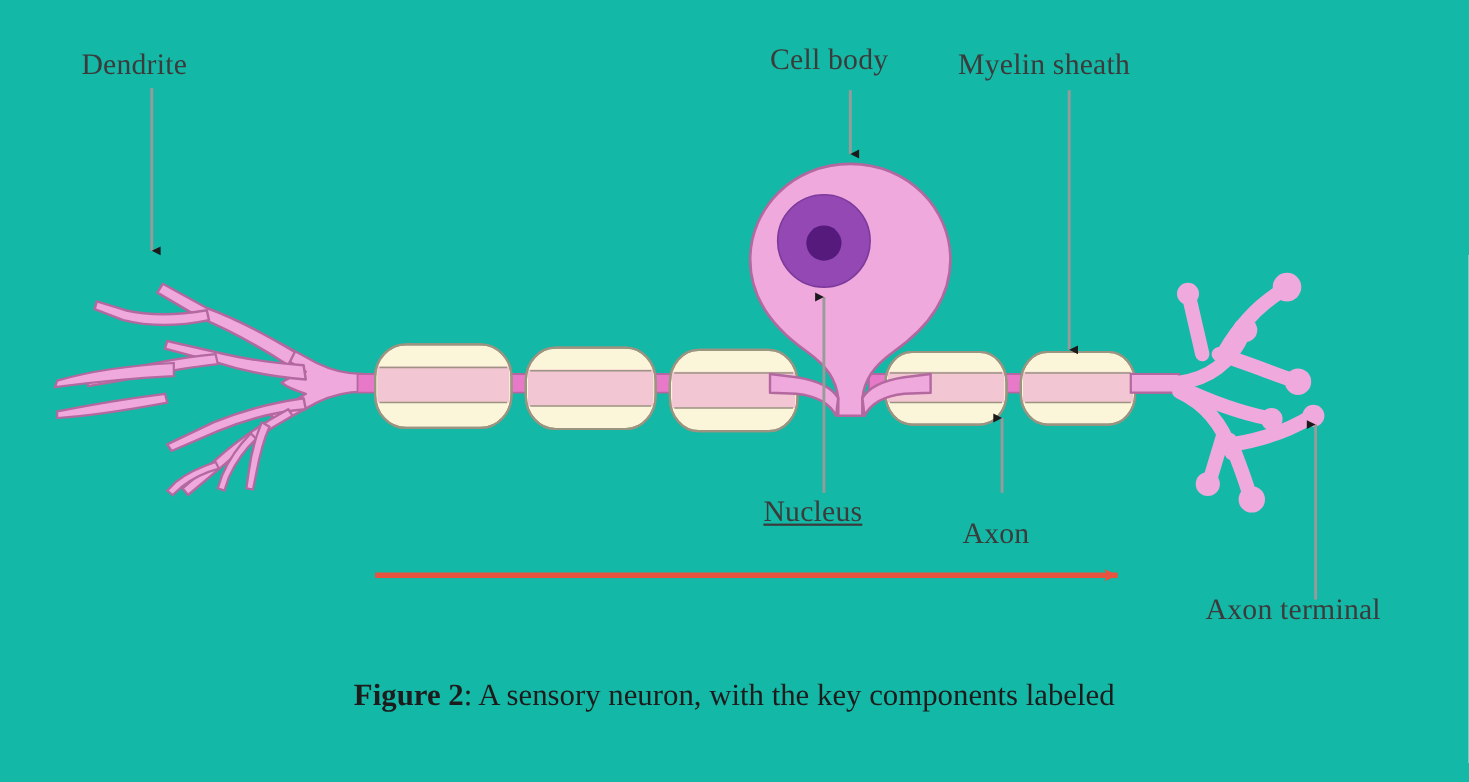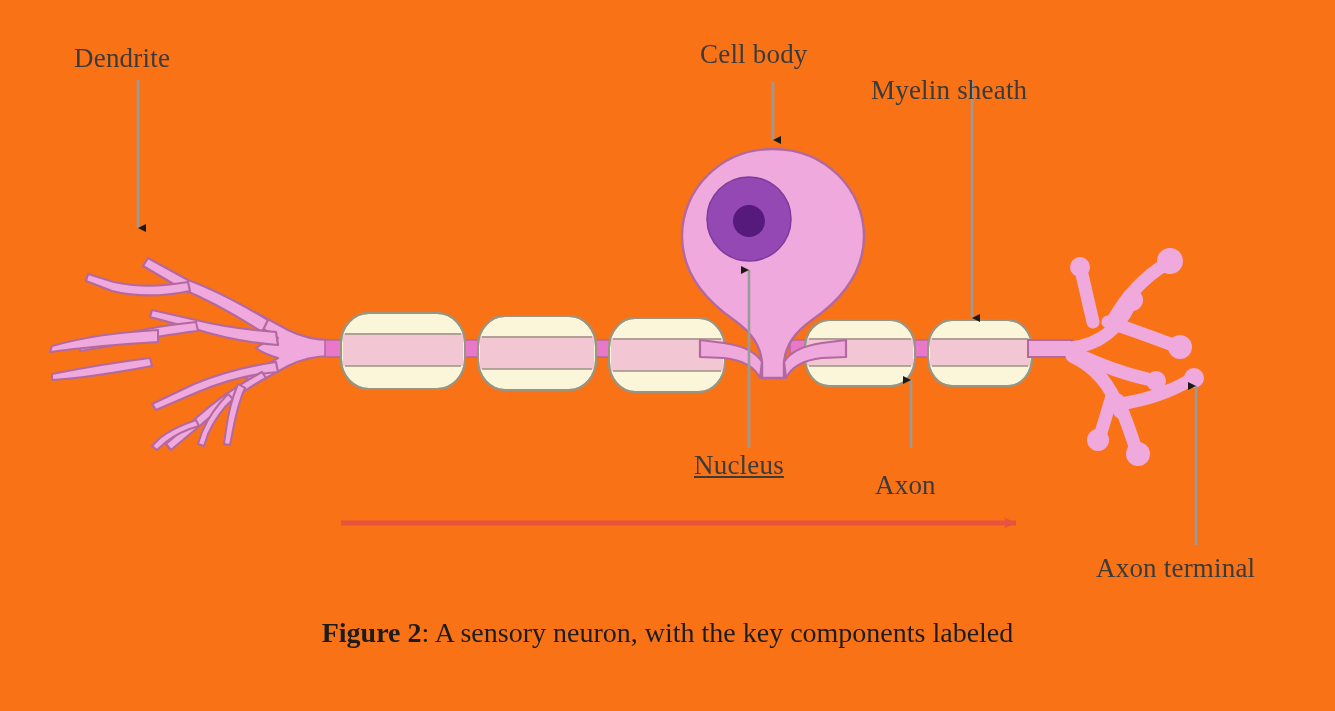--- a/index.html
+++ b/index.html
@@ -11,45 +11,45 @@
     width: 1335px;
     height: 711px;
     font-family: "Liberation Serif", "DejaVu Serif", serif;
     overflow: hidden;
     position: relative;
   }
   #figure-root {
     position: relative;
     width: 1335px;
     height: 711px;
-    background: #f97316;
+    background: #14b8a6;
   }
   #neuron-svg {
     position: absolute;
     left: 0;
     top: 0;
     width: 1335px;
     height: 711px;
     display: block;
   }
   .lbl {
     position: absolute;
     color: #3b3b3b;
     font-family: "Liberation Serif", "DejaVu Serif", serif;
     font-size: 27px;
     line-height: 1;
     white-space: nowrap;
     letter-spacing: 0.2px;
   }
   #label-dendrite      { left: 74px;   top: 45px; }
   #label-cell-body     { left: 700px;  top: 41px; }
-  #label-myelin-sheath { left: 871px;  top: 45px; margin-top: 32px; }
+  #label-myelin-sheath { left: 871px;  top: 45px; }
   #label-nucleus       { left: 694px;  top: 452px; text-decoration: underline; }
   #label-axon          { left: 875px;  top: 452px; margin-top: 20px; }
-  #label-axon-terminal { left: 1096px; top: 555px; }
+  #label-axon-terminal { left: 1096px; top: 541px; }
 
   #figure-caption {
     position: absolute;
     left: 0;
     top: 617px;
     width: 1335px;
     text-align: center;
     font-family: "Liberation Serif", "DejaVu Serif", serif;
     font-size: 28px;
     color: #1c1c1c;

